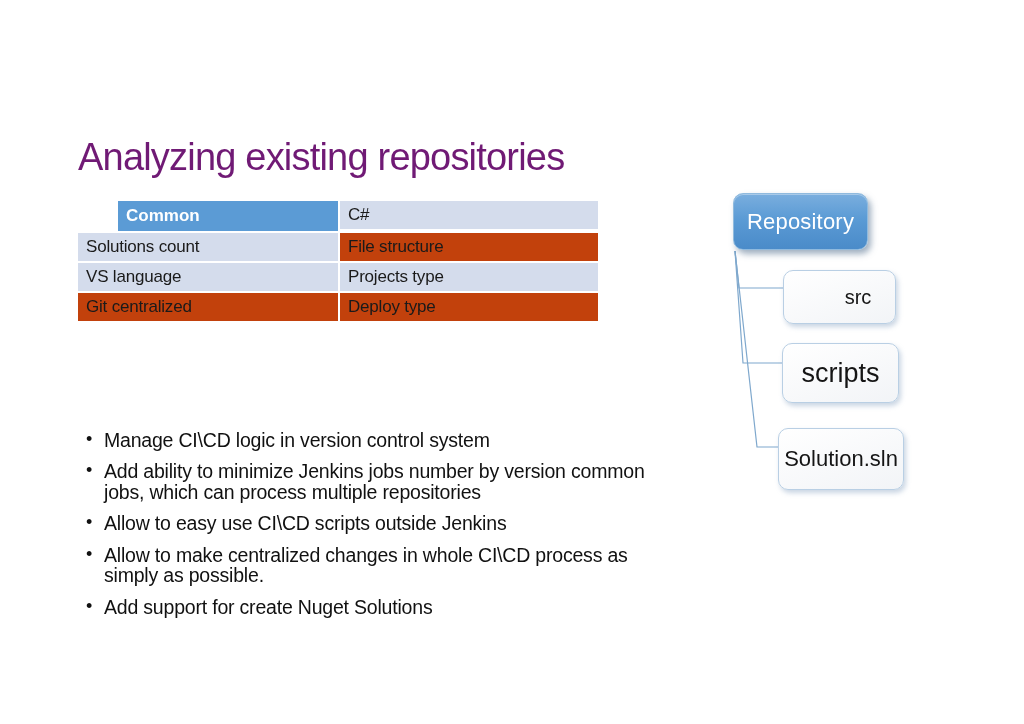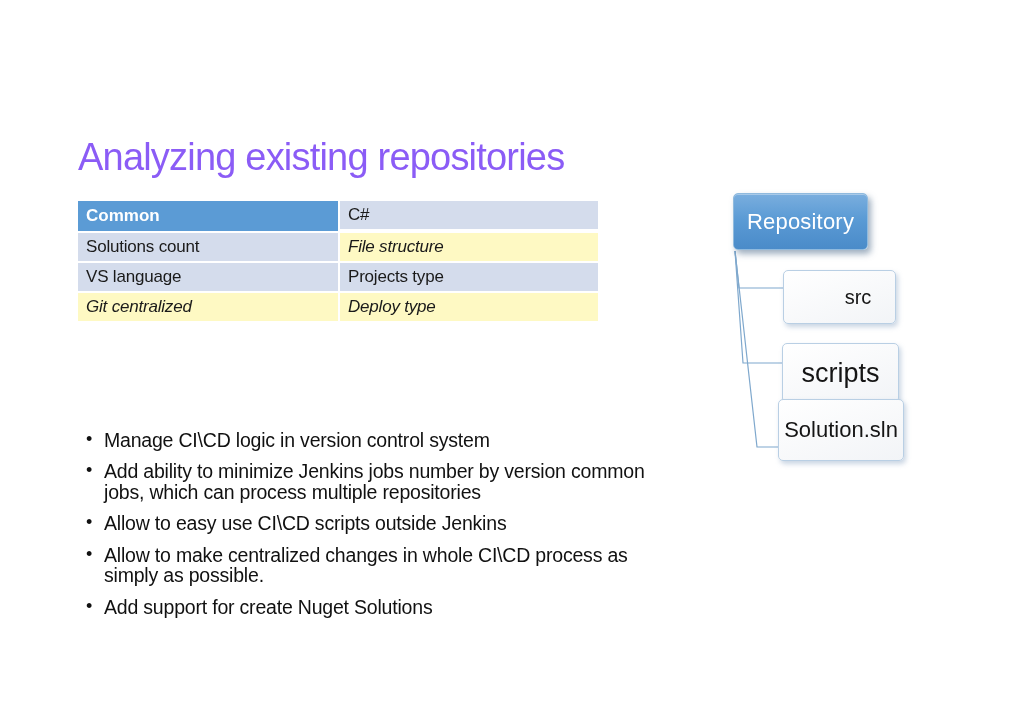--- a/index.html
+++ b/index.html
@@ -11,77 +11,77 @@
     position: relative;
     overflow: hidden;
     color: #1a1a1a;
   }
   .slide { position: absolute; inset: 0; }
 
   
   .slide-title {
     position: absolute; left: 78px; top: 138px;
     font-size: 38px; font-weight: 300; line-height: 1;
-    letter-spacing: -0.8px; color: #8b5cf6; white-space: nowrap;
+    letter-spacing: -0.8px; color: #701a75; white-space: nowrap;
   }
 
   
   .cmp-table {
     position: absolute; left: 78px; top: 201px; width: 520px;
     display: grid; grid-template-columns: 260px 258px;
     row-gap: 2px; column-gap: 2px;
   }
   .thcell {
     height: 30px; background: #5B9BD5; color: #ffffff;
     font-weight: bold; font-size: 17px;
-    display: flex; align-items: center; padding: 0 8px;
+    display: flex; align-items: center; padding: 0 8px; margin-left: 40px;
   }
   .tdcell {
     height: 28px; font-size: 17px; color: #1a1a1a;
     display: flex; align-items: center; padding: 0 8px;
     letter-spacing: -0.2px;
   }
   .band-a { background: #D4DCEC; }
-  .band-b { background: #fef9c3; font-style: italic; }
+  .band-b { background: #c2410c; }
 
   
   .bullets {
     position: absolute; left: 86px; top: 430px; width: 578px;
     margin: 0; padding: 0; list-style: none;
   }
   .bullets li {
     display: flex; margin-bottom: 11px;
     font-size: 19.5px; line-height: 1.05;
     color: #111111; letter-spacing: -0.2px;
   }
   .bullet-marker { flex: 0 0 18px; width: 18px; font-size: 18px; }
   .bullet-text { flex: 1; }
 
   
   .connectors { position: absolute; left: 0; top: 0; pointer-events: none; }
   .node {
     position: absolute; display: flex; align-items: center; justify-content: center;
-    border-radius: 5px;
+    border-radius: 10px;
   }
   .node-root {
     left: 733px; top: 193px; width: 135px; height: 57px;
     background: linear-gradient(180deg, #7aaede 0%, #5b9bd5 45%, #4a8bc9 100%);
     border: 1px solid #8fbade;
     box-shadow: 3px 4px 6px rgba(80,110,140,0.55), inset 0 1px 0 rgba(255,255,255,0.35);
     color: #ffffff; font-size: 22px; letter-spacing: 0.2px;
   }
   .node-child {
     background: linear-gradient(160deg, #ffffff 0%, #f2f4f7 100%);
     border: 1px solid #b9cfe4;
     box-shadow: 2px 3px 5px rgba(120,150,185,0.40);
     color: #151515;
   }
   .node-src { left: 783px; top: 270px; width: 113px; height: 54px; font-size: 20px; padding-left: 37px; }
   .node-scripts { left: 782px; top: 343px; width: 117px; height: 60px; font-size: 27px; }
-  .node-sln { left: 778px; top: 399px; width: 126px; height: 62px; font-size: 22px; }
+  .node-sln { left: 778px; top: 428px; width: 126px; height: 62px; font-size: 22px; }
 </style>
 </head>
 <body>
 
 <div class="slide">
 
   <div class="slide-title">Analyzing existing repositories</div>
 
   <div class="cmp-table">
     <div class="thcell">Common</div>

